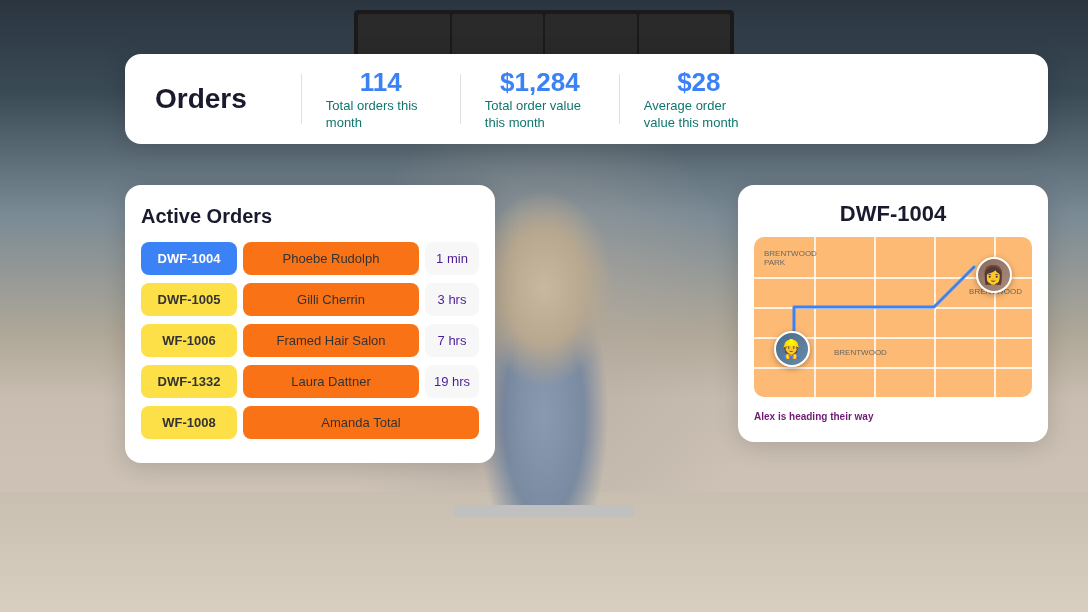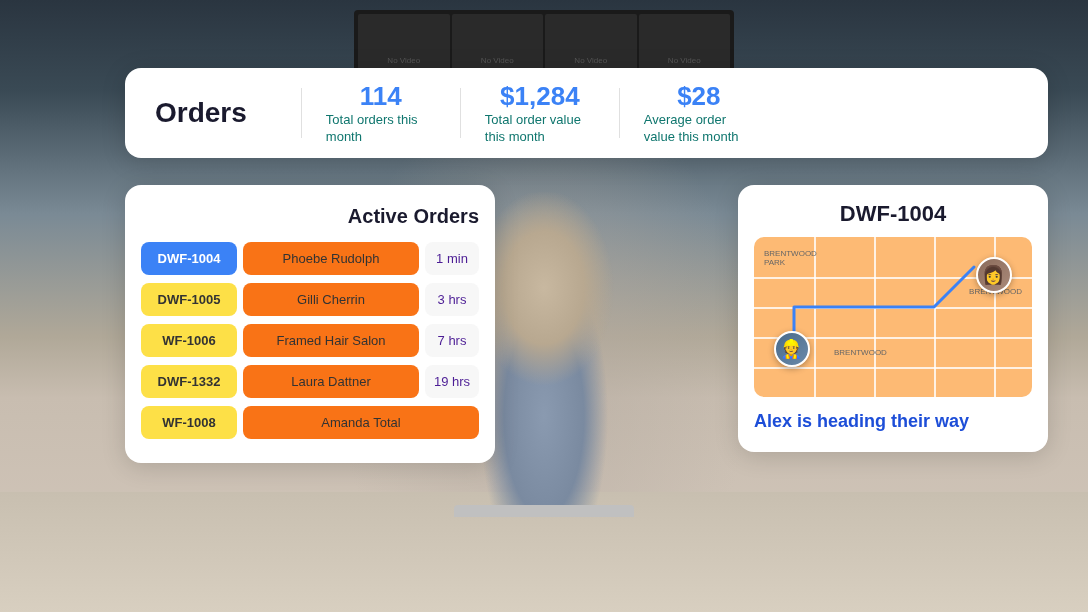--- a/index.html
+++ b/index.html
@@ -64,21 +64,21 @@
     .ui-overlay {
       position: absolute;
       inset: 0;
       z-index: 10;
       pointer-events: none;
     }
 
     
     .stats-bar {
       position: absolute;
-      top: 68px;
+      top: 54px;
       left: 125px;
       right: 40px;
       height: 90px;
       background: white;
       border-radius: 16px;
       box-shadow: 0 4px 24px rgba(0,0,0,0.15);
       display: flex;
       align-items: center;
       padding: 0 30px;
       pointer-events: all;
@@ -126,21 +126,21 @@
       left: 125px;
       width: 370px;
       background: white;
       border-radius: 16px;
       box-shadow: 0 4px 24px rgba(0,0,0,0.15);
       padding: 20px 16px 16px;
       pointer-events: all;
     }
 
     .orders-panel-title {
-      text-align: right;
+      text-align: left;
       font-size: 20px;
       font-weight: 600;
       color: #1a1a2e;
       margin-bottom: 14px;
     }
 
     .order-row {
       display: flex;
       align-items: center;
       margin-bottom: 8px;
@@ -277,23 +277,23 @@
       top: 20px;
       right: 20px;
       background: linear-gradient(135deg, #8a6a5a, #aa8a7a);
     }
 
     .avatar-icon {
       font-size: 18px;
     }
 
     .detail-status {
-      font-size: 18px;
+      font-size: 10px;
       font-weight: 600;
-      color: #1d4ed8;
+      color: #701a75;
       text-align: left;
       padding: 4px 0;
     }
 
     
     .person-silhouette {
       position: absolute;
       bottom: 100px;
       left: 50%;
       transform: translateX(-50%);

